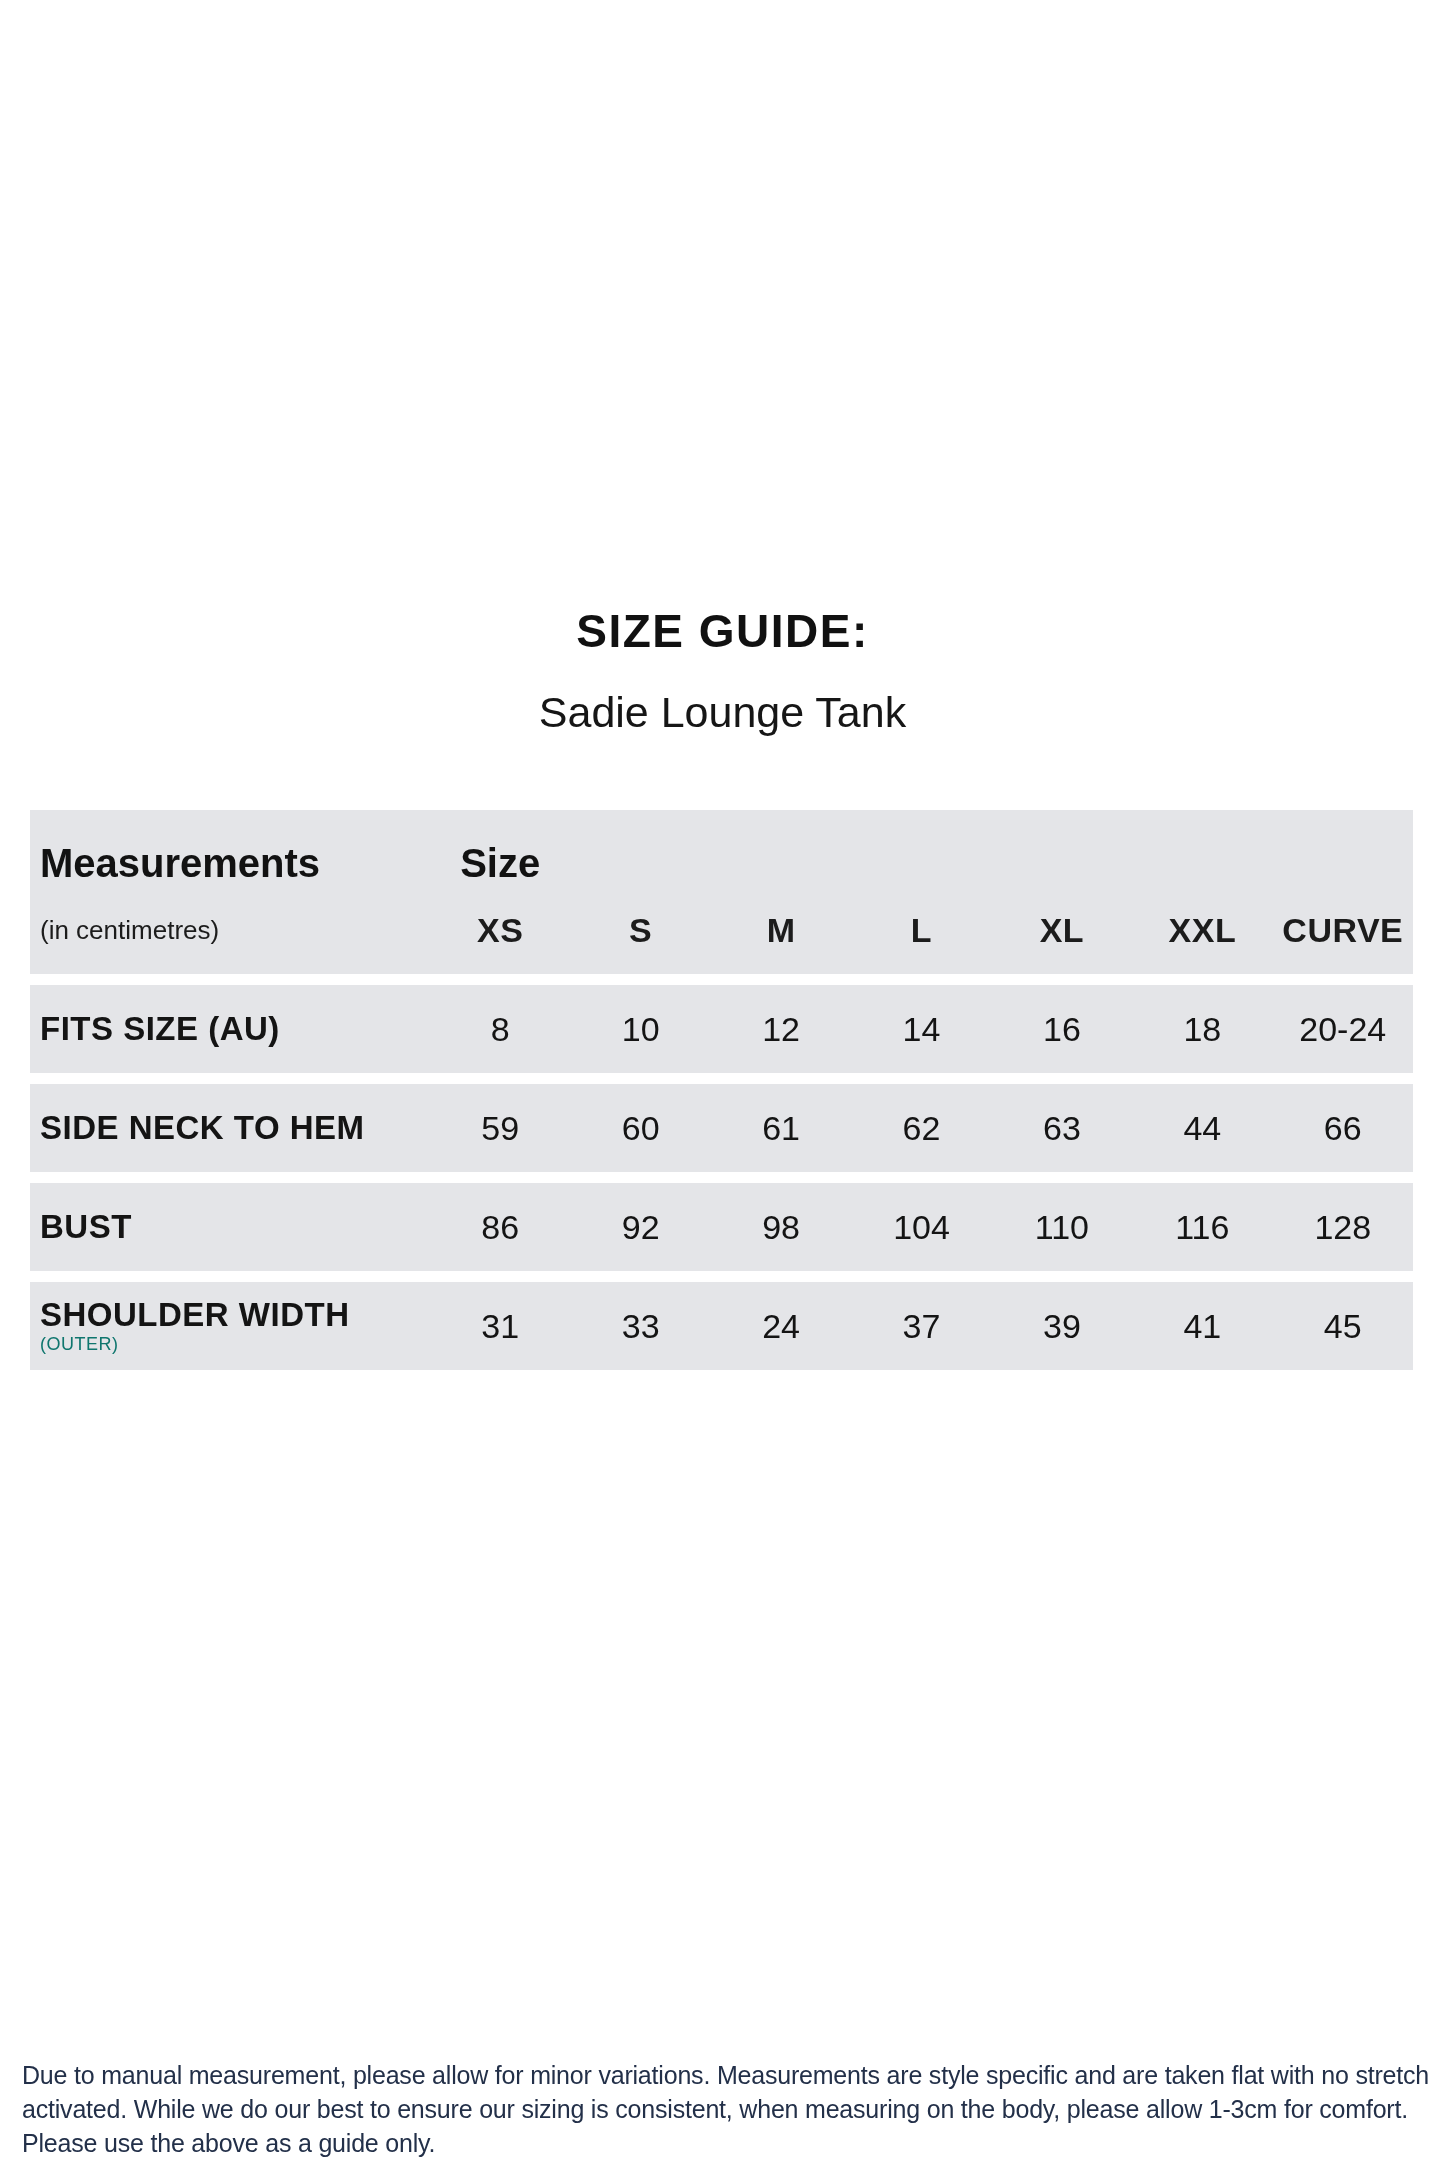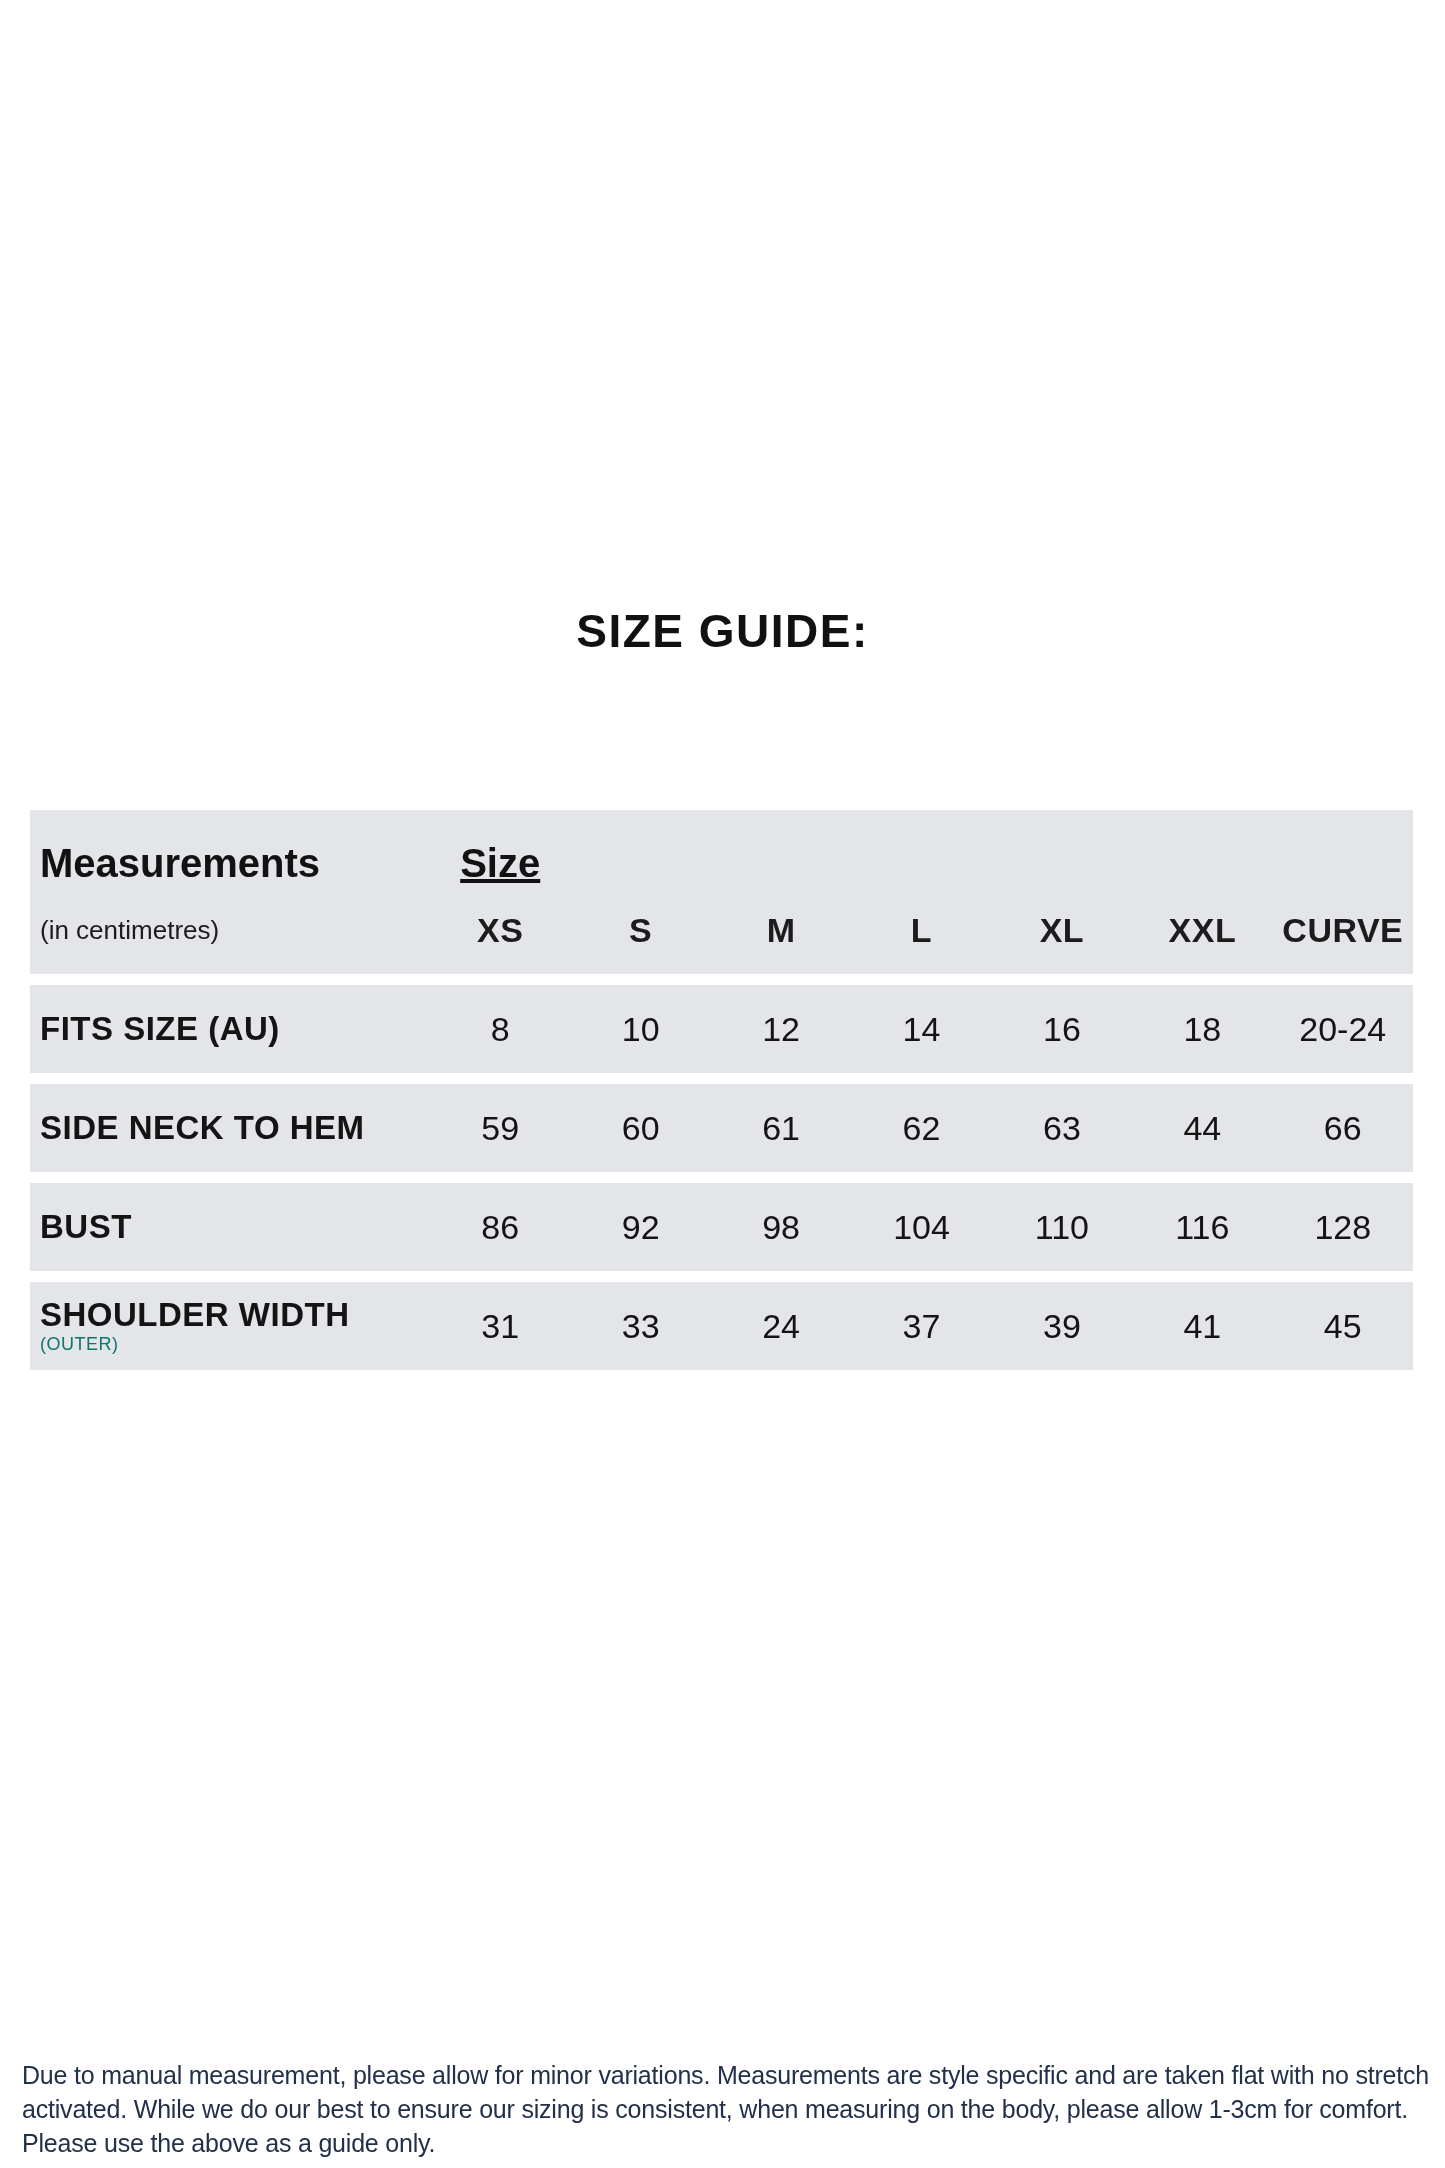--- a/index.html
+++ b/index.html
@@ -69,21 +69,20 @@
     color: #121212;
   }
   .h-size {
     grid-column: 2;
     grid-row: 1;
     align-self: end;
     text-align: center;
     font-size: 40px;
     font-weight: 700;
     color: #121212;
-    text-decoration: underline;
   }
   .h-subtitle {
     grid-column: 1;
     grid-row: 2;
     align-self: center;
     padding-left: 10px;
     font-size: 26px;
     font-weight: 400;
   }
   .h-size-cell {
@@ -137,20 +136,21 @@
     letter-spacing: -0.2px;
     color: #233049;
   }
 </style>
 </head>
 <body>
 
 <div class="page">
 
   <div class="page-title">SIZE GUIDE:</div>
+  <div class="page-subtitle">Sadie Lounge Tank</div>
 
   <div class="size-table">
 
     <div class="t-row header-row">
       <div class="h-measurements">Measurements</div>
       <div class="h-size">Size</div>
       <div class="h-subtitle">(in centimetres)</div>
       <div class="h-size-cell" style="grid-column:2">XS</div>
       <div class="h-size-cell" style="grid-column:3">S</div>
       <div class="h-size-cell" style="grid-column:4">M</div>

